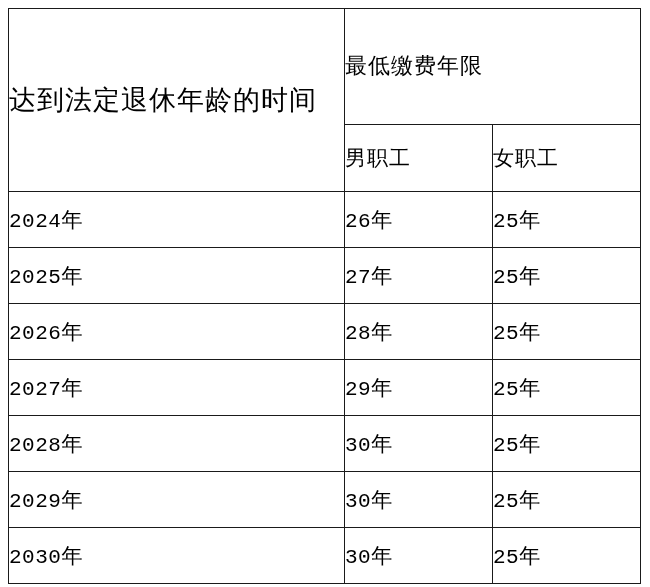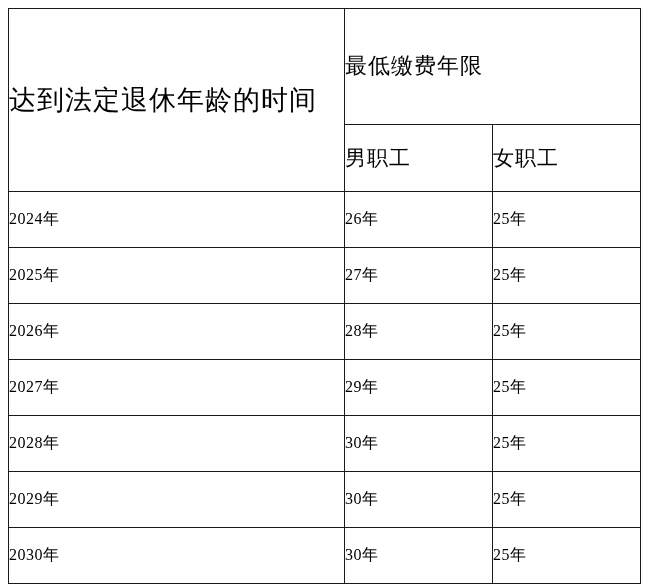--- a/index.html
+++ b/index.html
@@ -54,22 +54,23 @@
     height: 114px;
   }
   .head-sub {
     height: 66px;
     font-weight: bold;
     font-size: 21px;
     letter-spacing: 1px;
   }
   .body-row td {
     height: 55px;
-    font-size: 16px;
+    font-size: 21px;
     letter-spacing: 0.5px;
+    font-family: Liberation Mono, monospace;
   }
 </style>
 </head>
 <body>
 
 <div class="table-wrap">
   <table class="pension-table">
     <colgroup>
       <col class="col-time">
       <col class="col-male">

